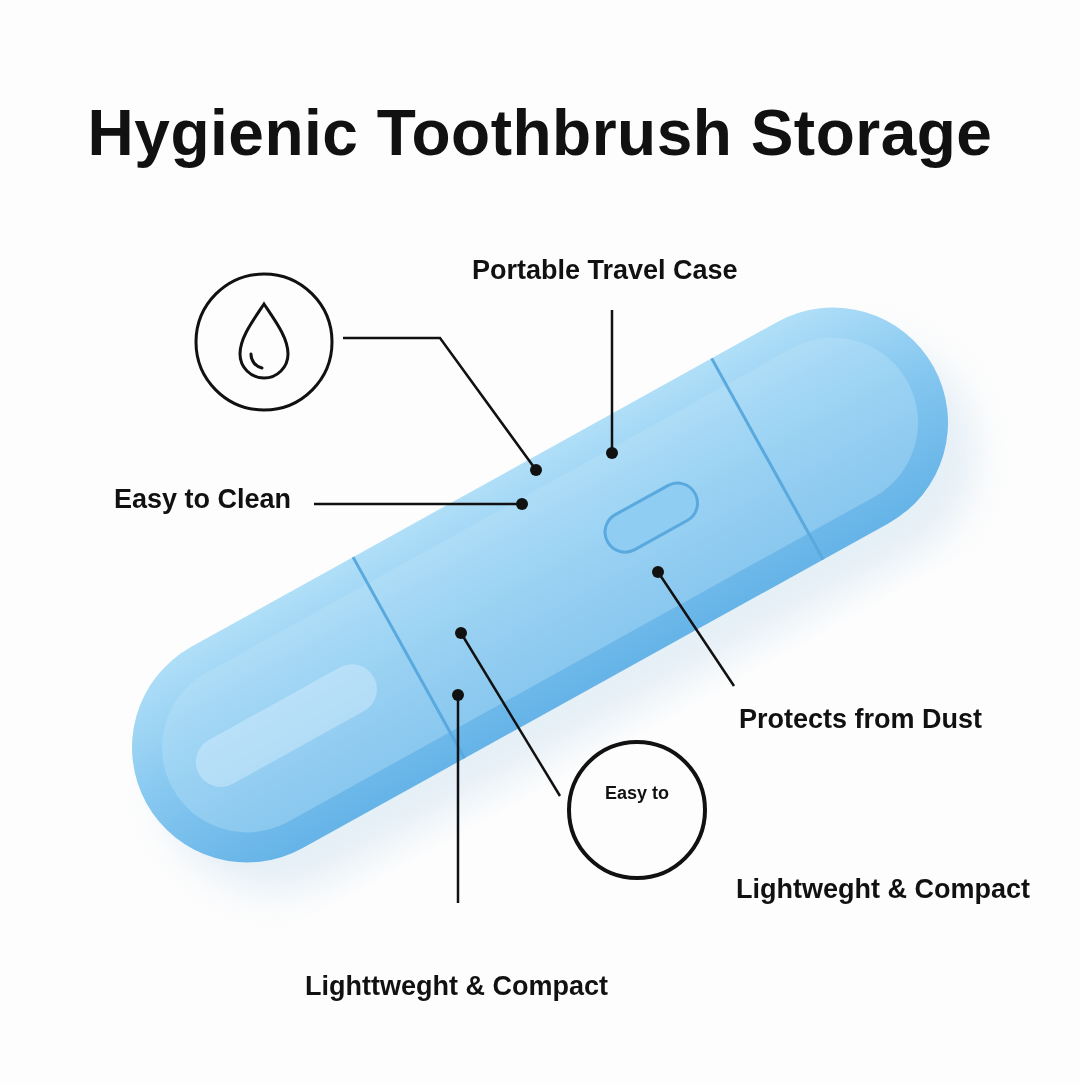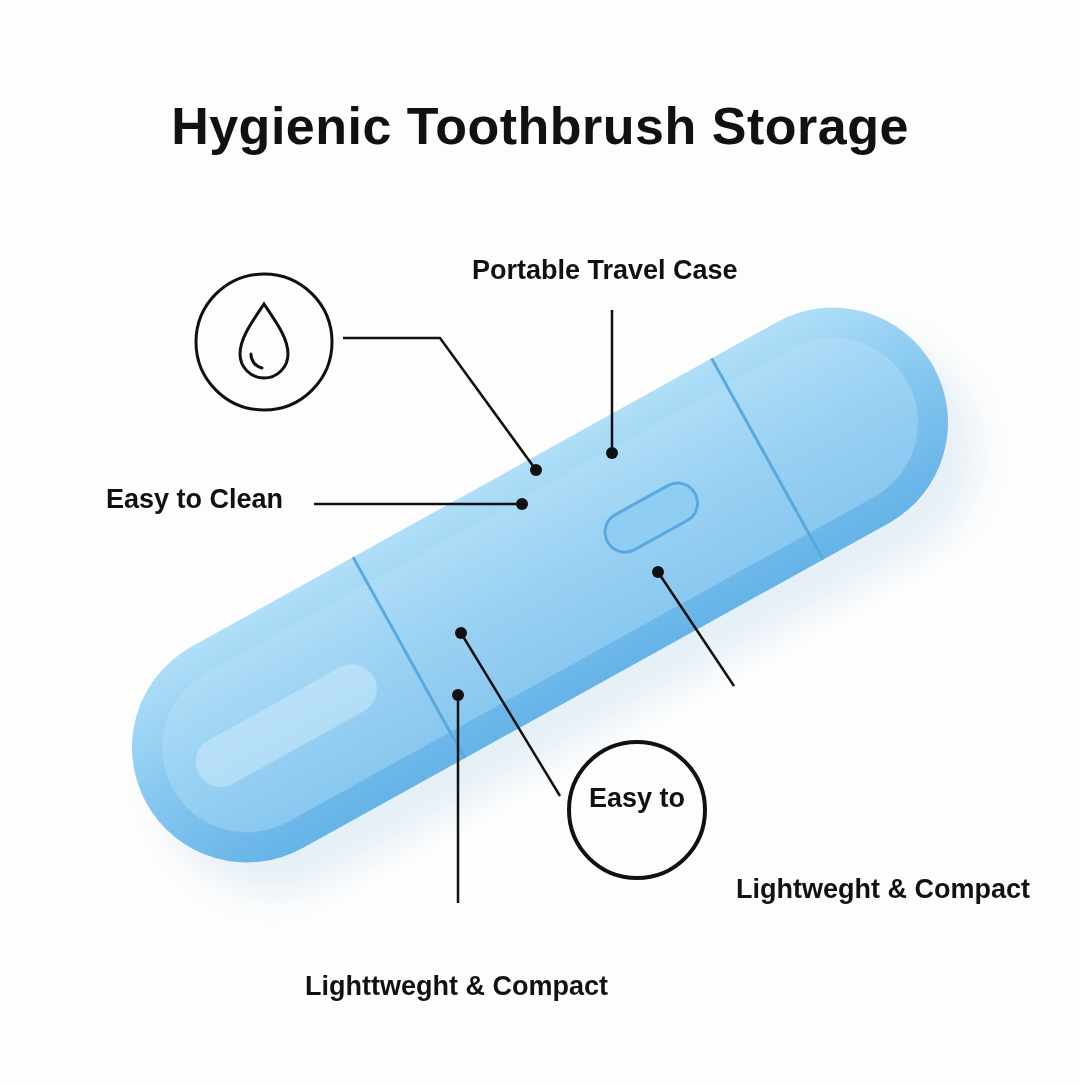--- a/index.html
+++ b/index.html
@@ -1,20 +1,20 @@
 <!DOCTYPE html>
 <html><head>
 <meta charset="utf-8">
 <style>
   html,body{margin:0;padding:0;background:#fdfdfd;}
   body{width:1080px;height:1085px;position:relative;overflow:hidden;font-family:"Liberation Sans","DejaVu Sans",sans-serif;color:#111;}
-  .title{position:absolute;left:0;top:96px;width:1080px;text-align:center;font-size:52px;font-weight:bold;letter-spacing:0.5px;}
+  .title{position:absolute;left:0;top:96px;width:1080px;text-align:center;font-size:64px;font-weight:bold;letter-spacing:0.5px;}
   .label{position:absolute;font-size:27px;font-weight:bold;white-space:nowrap;line-height:1.3;}
   svg.art{position:absolute;left:0;top:0;}
-  .circle-text{position:absolute;left:566px;top:782px;width:142px;text-align:center;font-size:27px;font-weight:bold;line-height:1.25;}
+  .circle-text{position:absolute;left:566px;top:782px;width:142px;text-align:center;font-size:18px;font-weight:bold;line-height:1.25;}
 </style>
 </head>
 <body>
 
 <div class="title">Hygienic Toothbrush Storage</div>
 
 <svg class="art" width="1080" height="1085">
   <defs>
     <linearGradient id="capg" x1="0" y1="0" x2="0" y2="1">
       <stop offset="0" stop-color="#a9dcf7"></stop>
@@ -54,20 +54,21 @@
     <circle cx="536" cy="470" r="6"></circle>
     <circle cx="612" cy="453" r="6"></circle>
     <circle cx="522" cy="504" r="6"></circle>
     <circle cx="658" cy="572" r="6"></circle>
     <circle cx="461" cy="633" r="6"></circle>
     <circle cx="458" cy="695" r="6"></circle>
   </g>
 </svg>
 
 <div class="label" style="left:472px;top:253px;">Portable Travel Case</div>
-<div class="label" style="left:106px;top:482px;">Easy to Clean</div>
+<div class="label" style="left:114px;top:482px;">Easy to Clean</div>
 <div class="label" style="left:739px;top:702px;">
+  <div>Protects from Dust</div>
 </div>
 <div class="circle-text">
   <div>Easy to</div>
 </div>
 <div class="label" style="left:736px;top:872px;">Lightweght &amp; Compact</div>
 <div class="label" style="left:305px;top:969px;">Lighttweght &amp; Compact</div>
 
 </body></html>

